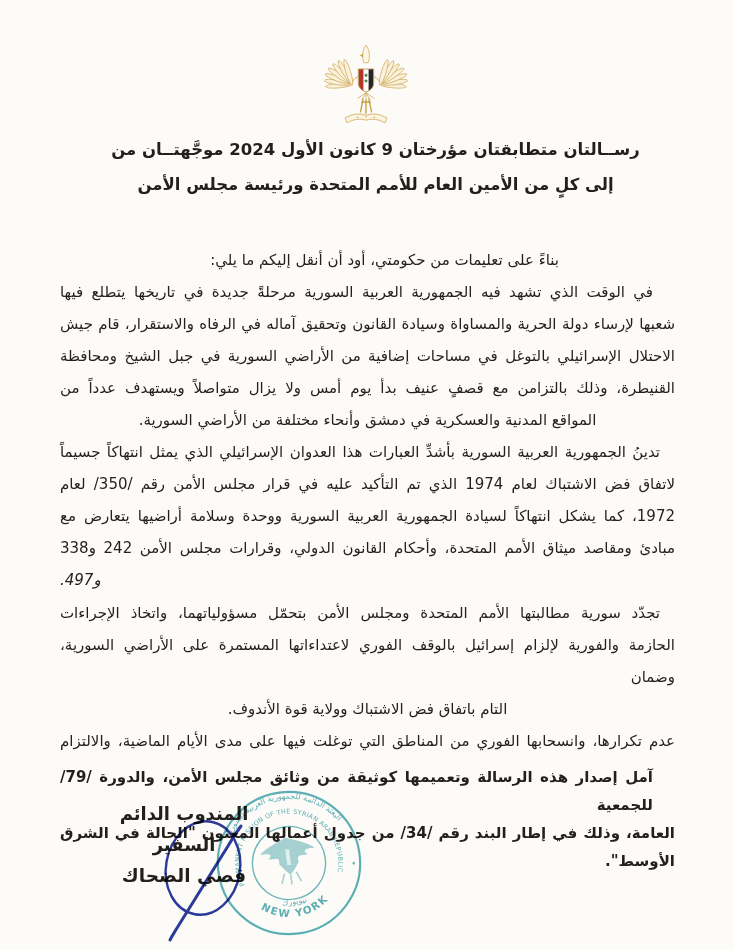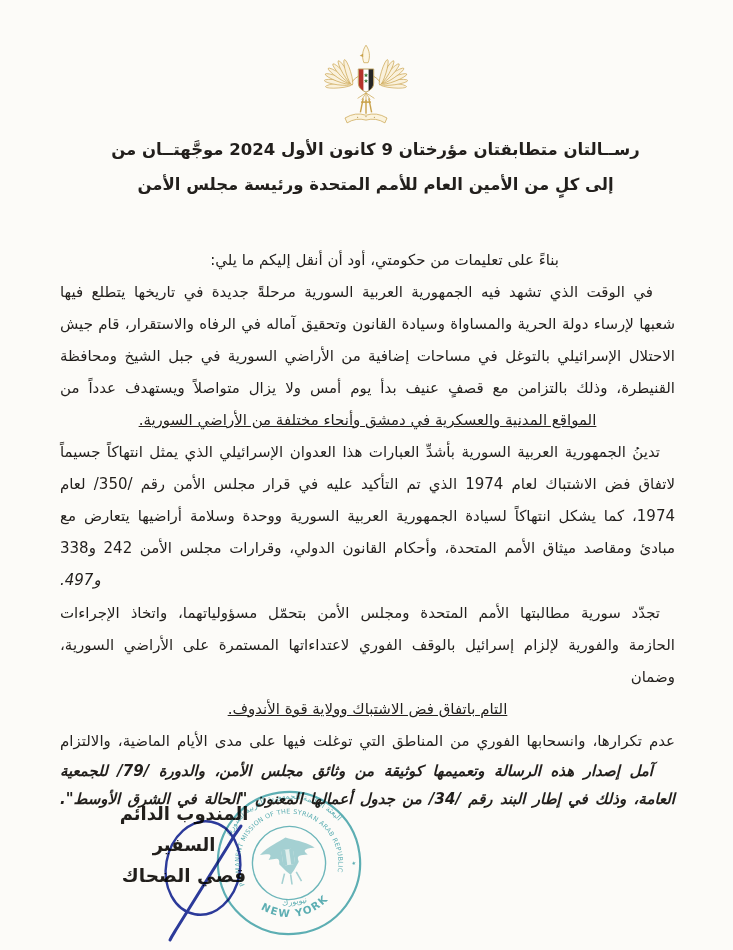--- a/index.html
+++ b/index.html
@@ -12,28 +12,28 @@
     position:relative; width:733px; height:950px; margin:0 auto;
     background:var(--paper); color:var(--text); overflow:hidden;
     font-family:"DejaVu Sans", sans-serif; direction:rtl;
   }
   .emblem{position:absolute; left:324px; top:34px;}
   .heading{position:absolute; top:132px; left:66px; right:48px;}
   .hline{font-weight:700; font-size:16.5px; line-height:35px; text-align:center; white-space:nowrap;}
   .bodytext{position:absolute; top:244px; right:58px; left:60px; font-size:15px;}
   .ln{line-height:32px; min-height:32px;}
   .j{text-align:justify; text-align-last:justify;}
-  .c{text-align:center; text-align-last:center;text-decoration:underline;}
+  .c{text-align:center; text-align-last:center;}
   .l{text-align:right; text-align-last:left; direction:rtl;font-style:italic;}
   .r{text-align:right; text-align-last:right;}
   .sal{padding-right:116px;}
   .ind1{padding-right:22px;}
   .ind2{padding-right:15px;}
   .p3{margin-top:1px;}
-  .closing{margin-top:0; font-weight:700;font-style:italic;}
+  .closing{margin-top:6px; font-weight:700;}
   .closing .ln{line-height:28px; min-height:28px;}
   .sig{
     position:absolute; top:798px; left:100px; width:168px;
     text-align:center; font-weight:700; font-size:18px; line-height:31px;
     direction:rtl;
   }
   .sig .name{font-size:18.5px;}
   .autograph{position:absolute; left:115px; top:800px; mix-blend-mode:multiply; pointer-events:none;}
   .autograph path, .autograph ellipse{stroke:var(--ink); fill:none; stroke-linecap:round;}
   .stampbox{
@@ -129,21 +129,21 @@
       <div class="ln j ind1">في الوقت الذي تشهد فيه الجمهورية العربية السورية مرحلةً جديدة في تاريخها يتطلع فيها</div>
       <div class="ln j">شعبها لإرساء دولة الحرية والمساواة وسيادة القانون وتحقيق آماله في الرفاه والاستقرار، قام جيش</div>
       <div class="ln j">الاحتلال الإسرائيلي بالتوغل في مساحات إضافية من الأراضي السورية في جبل الشيخ ومحافظة</div>
       <div class="ln j">القنيطرة، وذلك بالتزامن مع قصفٍ عنيف بدأ يوم أمس ولا يزال متواصلاً ويستهدف عدداً من</div>
       <div class="ln c">المواقع المدنية والعسكرية في دمشق وأنحاء مختلفة من الأراضي السورية.</div>
     </div>
 
     <div>
       <div class="ln j ind2">تدينُ الجمهورية العربية السورية بأشدِّ العبارات هذا العدوان الإسرائيلي الذي يمثل انتهاكاً جسيماً</div>
       <div class="ln j">لاتفاق فض الاشتباك لعام 1974 الذي تم التأكيد عليه في قرار مجلس الأمن رقم /350/ لعام</div>
-      <div class="ln j">1974، كما يشكل انتهاكاً لسيادة الجمهورية العربية السورية ووحدة وسلامة أراضيها يتعارض مع</div>
+      <div class="ln j">1972، كما يشكل انتهاكاً لسيادة الجمهورية العربية السورية ووحدة وسلامة أراضيها يتعارض مع</div>
       <div class="ln j">مبادئ ومقاصد ميثاق الأمم المتحدة، وأحكام القانون الدولي، وقرارات مجلس الأمن 242 و338</div>
       <div class="ln l">و497.</div>
     </div>
 
     <div class="p3">
       <div class="ln j ind2">تجدّد سورية مطالبتها الأمم المتحدة ومجلس الأمن بتحمّل مسؤولياتهما، واتخاذ الإجراءات</div>
       <div class="ln j">الحازمة والفورية لإلزام إسرائيل بالوقف الفوري لاعتداءاتها المستمرة على الأراضي السورية، وضمان</div>
       <div class="ln c">التام باتفاق فض الاشتباك وولاية قوة الأندوف.</div>
       <div class="ln j">عدم تكرارها، وانسحابها الفوري من المناطق التي توغلت فيها على مدى الأيام الماضية، والالتزام</div>
     </div>

